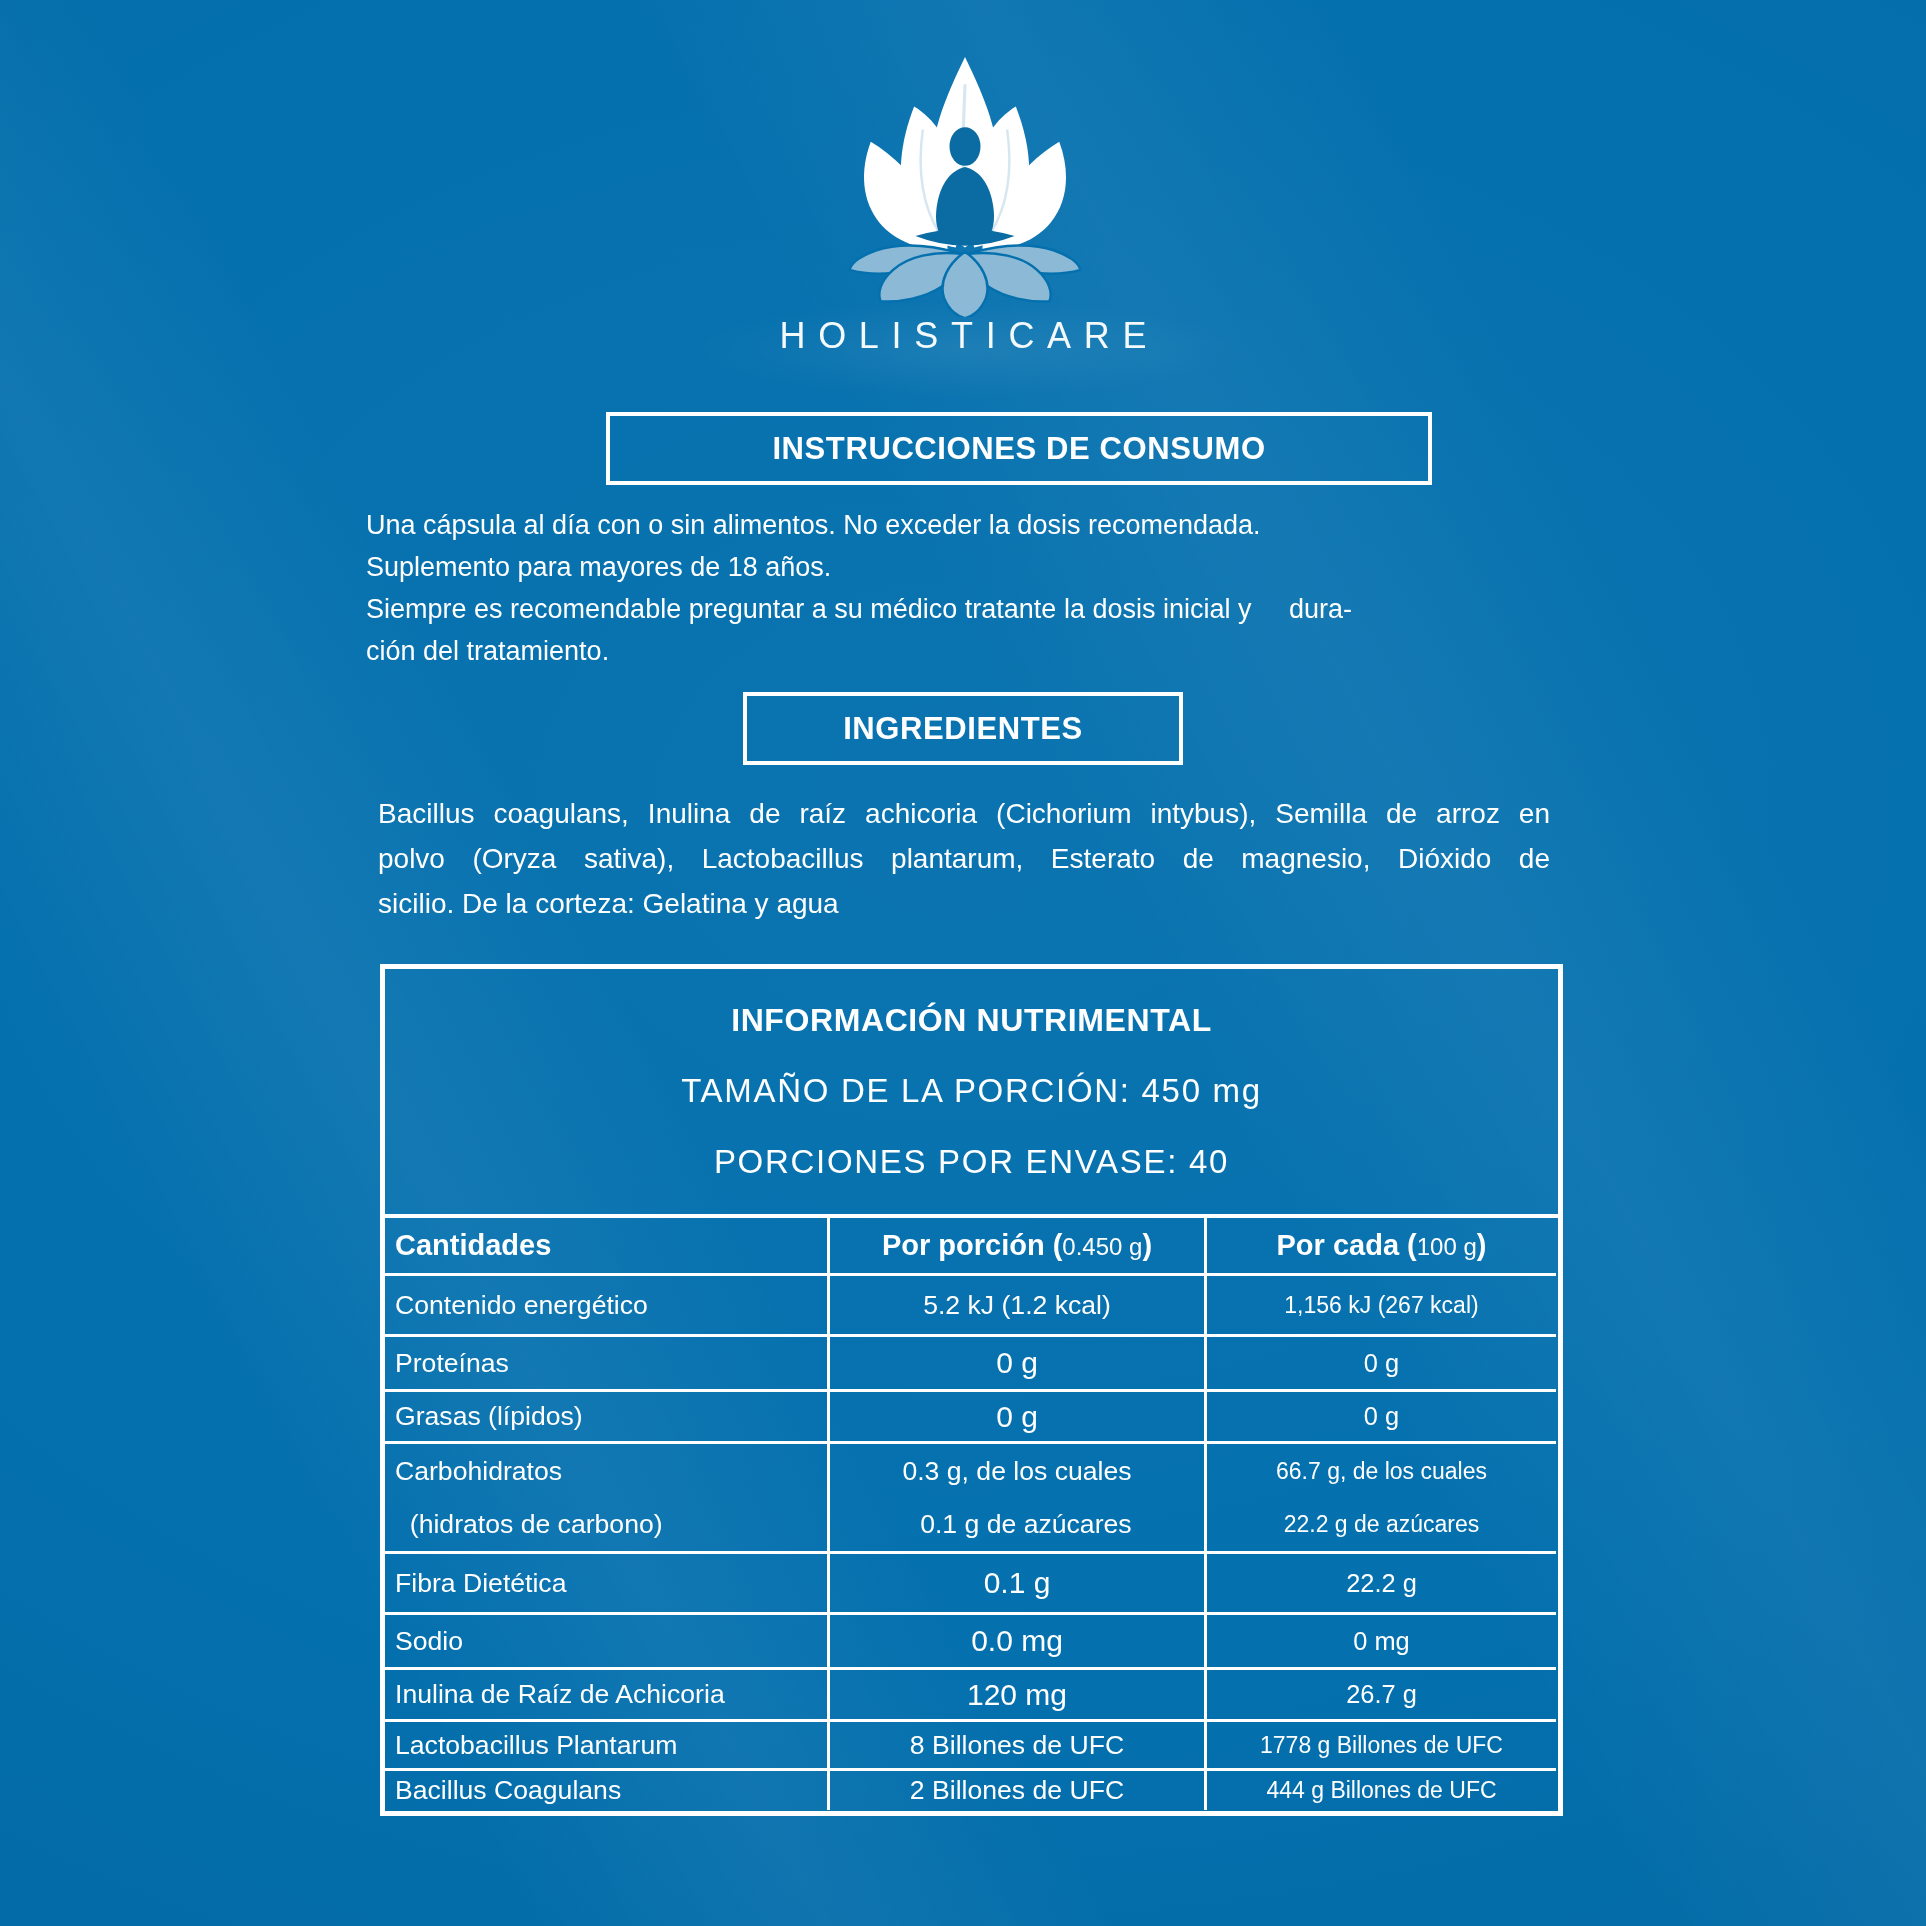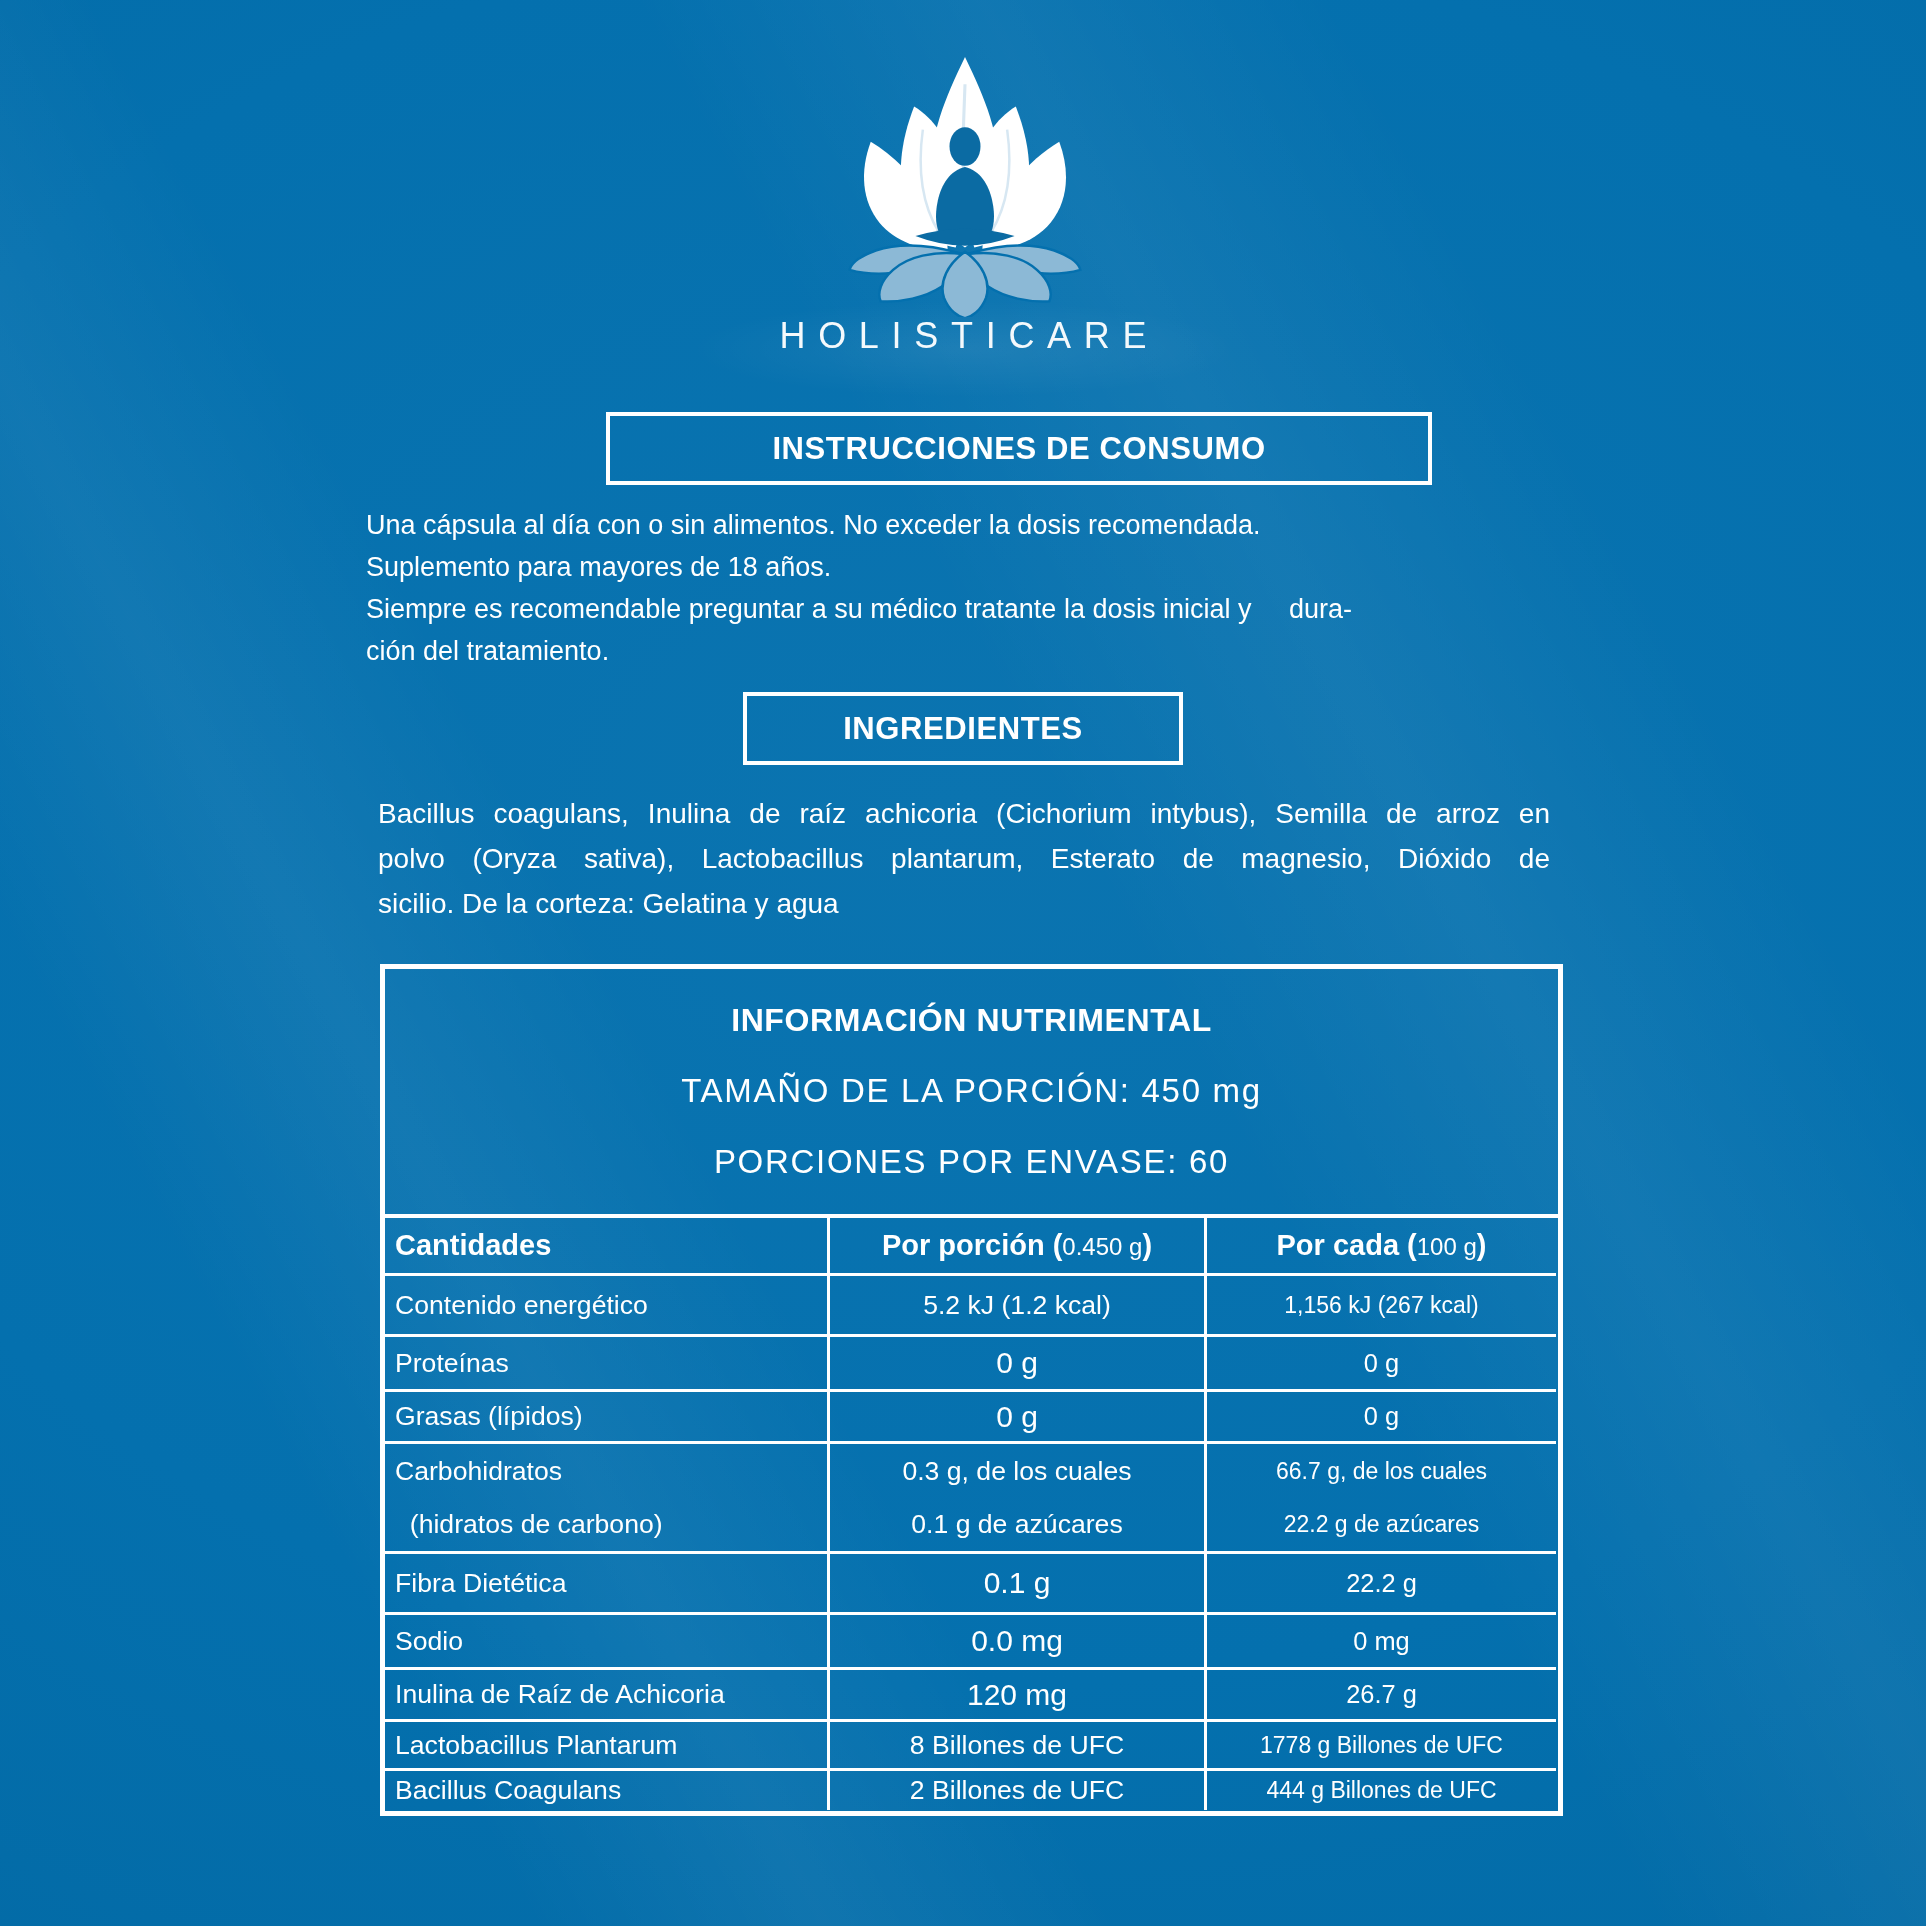--- a/index.html
+++ b/index.html
@@ -57,21 +57,21 @@
     grid-template-columns:442px 377px 352px;
     grid-template-rows:58px 61px 55px 52px 110px 61px 55px 52px 49px 39px;
   }
   .cell{
     border-bottom:3.5px solid #ffffff;
     display:flex; flex-direction:column; justify-content:center;
     white-space:pre-wrap;
   }
   .grid > .cell:nth-last-child(-n+3){ border-bottom:none; }
   .c1{ align-items:flex-start; text-align:left; padding-left:10px; font-size:26.6px; }
-  .c2{ align-items:center; text-align:center; font-size:26.6px; border-left:3.5px solid #ffffff; }
+  .c2{ align-items:center; text-align:right; font-size:26.6px; border-left:3.5px solid #ffffff; }
   .c3{ align-items:center; text-align:center; font-size:23px; border-left:3.5px solid #ffffff; }
   .c2.big{ font-size:30px; }
   .c3.big{ font-size:25.4px; }
   .th{ font-weight:700; font-size:29px; }
   .th .lt{ font-weight:400; font-size:24px; }
   .cell.tall{ line-height:53px; }
 </style>
 </head>
 <body>
 
@@ -120,21 +120,21 @@
   <div class="body-text ingredients-text">
       <div class="jline">Bacillus coagulans, Inulina de raíz achicoria (Cichorium intybus), Semilla de arroz en</div>
       <div class="jline">polvo (Oryza sativa), Lactobacillus plantarum, Esterato de magnesio, Dióxido de</div>
       <div class="lline">sicilio. De la corteza: Gelatina y agua</div>
     </div>
 
   <section class="ntable">
     <div class="table-head">
       <div class="t1">INFORMACIÓN NUTRIMENTAL</div>
       <div class="t2">TAMAÑO DE LA PORCIÓN: 450 mg</div>
-      <div class="t3">PORCIONES POR ENVASE: 60</div>
+      <div class="t3">PORCIONES POR ENVASE: 40</div>
     </div>
     <div class="grid" id="nutrition-grid">
         <div class="cell c1 th">Cantidades</div>
         <div class="cell c2 th"><div><b>Por porción (</b><span class="lt">0.450 g</span><b>)</b></div></div>
         <div class="cell c3 th"><div><b>Por cada (</b><span class="lt">100 g</span><b>)</b></div></div>
         <div class="cell c1">Contenido energético</div>
         <div class="cell c2">5.2 kJ (1.2 kcal)</div>
         <div class="cell c3">1,156 kJ (267 kcal)</div>
         <div class="cell c1">Proteínas</div>
         <div class="cell c2 big">0 g</div>

